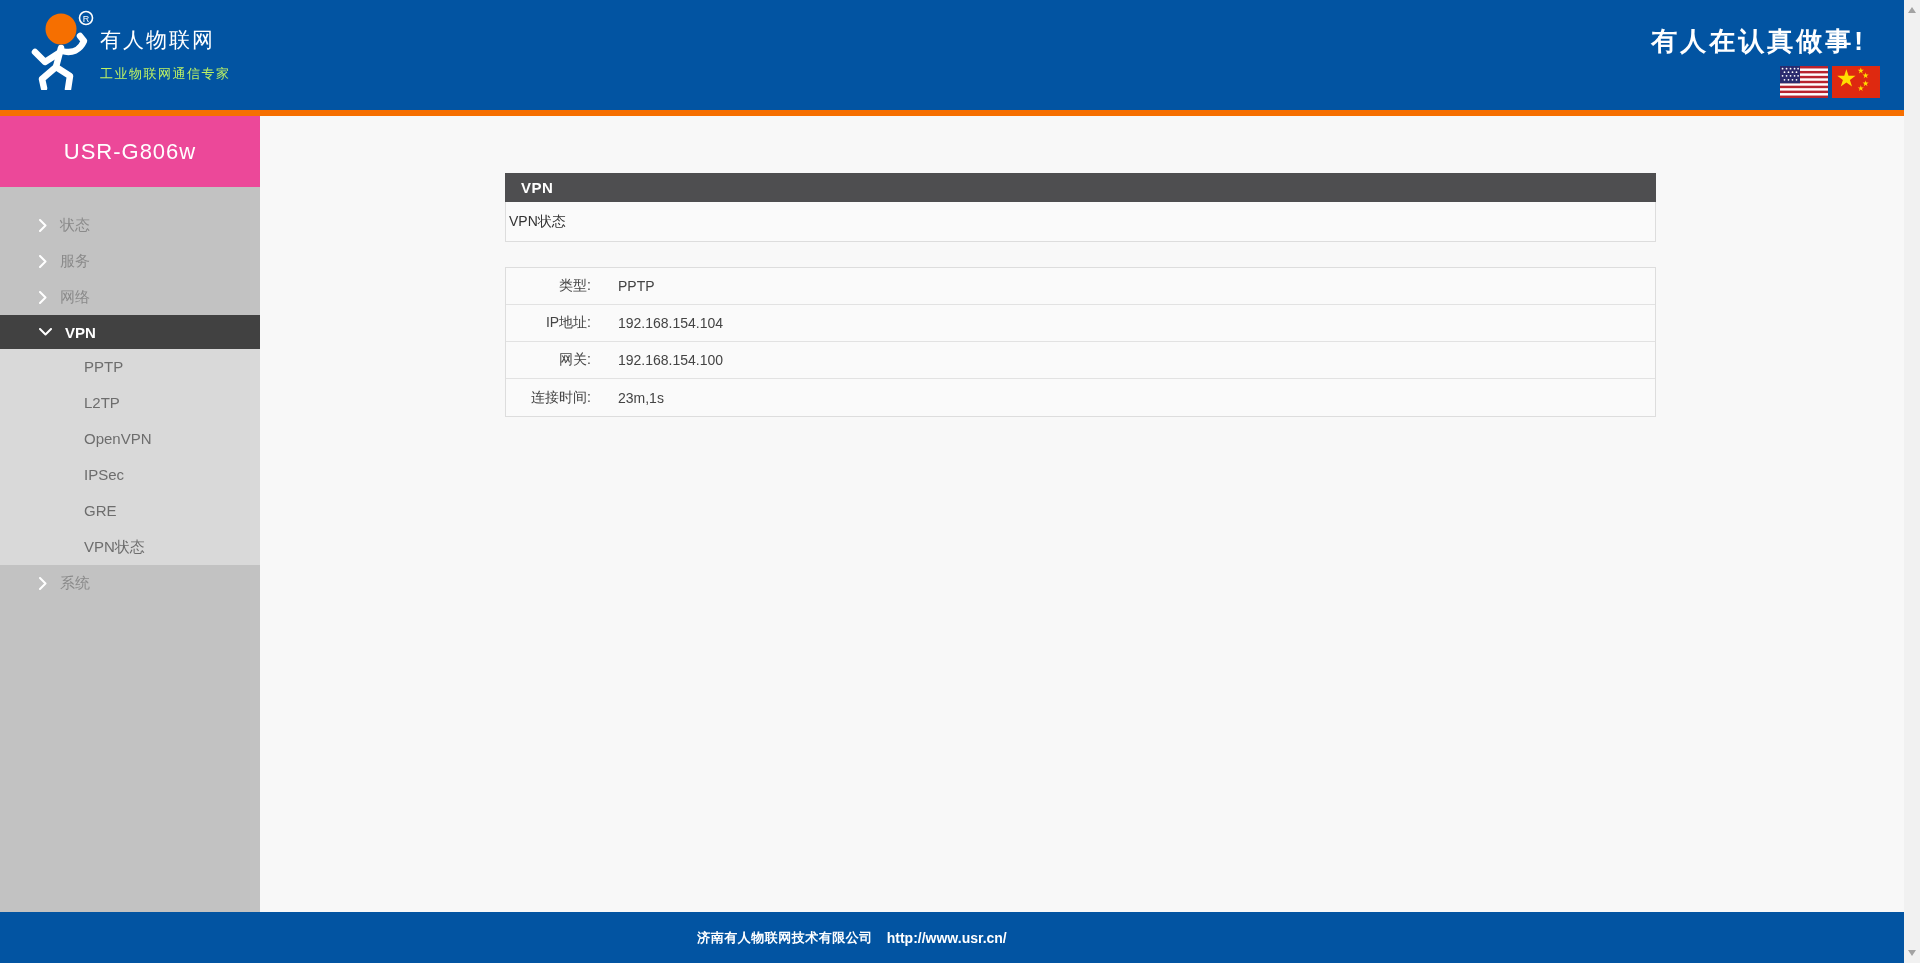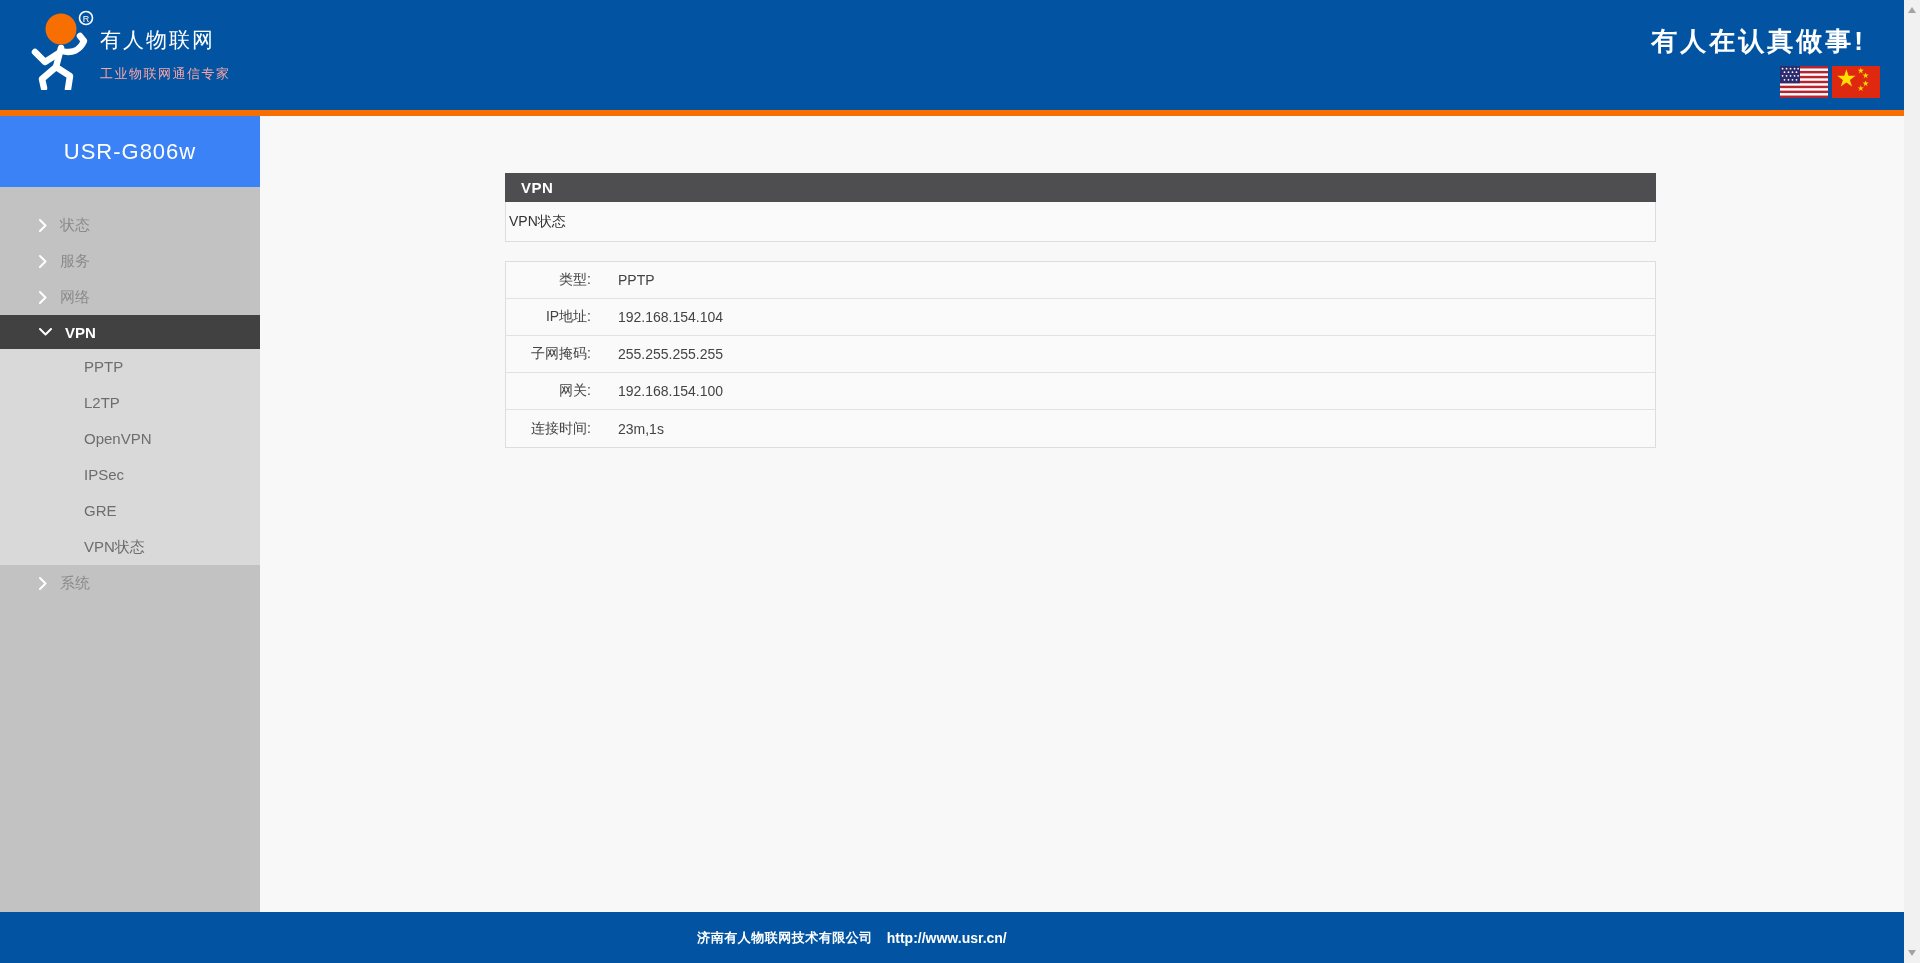--- a/index.html
+++ b/index.html
@@ -9,33 +9,33 @@
     background:#f8f8f8; position:relative;
   }
   
   .header {
     position:absolute; left:0; top:0; width:1904px; height:110px;
     background:#0254a2; color:#fff;
   }
   .logo-figure { position:absolute; left:20px; top:8px; }
   .brand-block { position:absolute; left:100px; top:26px; }
   .brand-title { font-size:21px; font-weight:normal; letter-spacing:2px; }
-  .brand-sub { font-size:13px; margin-top:11px; letter-spacing:1.5px; color:#fca5a5; }
+  .brand-sub { font-size:13px; margin-top:11px; letter-spacing:1.5px; color:#bef264; }
   .slogan {
     position:absolute; right:38px; top:24px;
     font-size:26px; font-weight:600; letter-spacing:3px;
   }
   .flags { position:absolute; right:24px; top:66px; display:flex; gap:4px; }
   .flag { width:48px; height:32px; display:block; cursor:pointer; }
   
   .accent-bar { position:absolute; left:0; top:110px; width:1904px; height:6px; background:#f66f00; }
   
   .sidebar { position:absolute; left:0; top:116px; width:260px; height:796px; background:#c2c2c2; }
   .device-title {
-    height:71px; background:#3b82f6; color:#fff;
+    height:71px; background:#ec4899; color:#fff;
     font-size:22px; line-height:71px; text-align:center; letter-spacing:1px;
   }
   .menu { padding-top:20px; }
   .menu-item {
     height:36px; display:flex; align-items:center;
     padding-left:39px; cursor:pointer;
     color:#8b8b8b; font-size:15px;
   }
   .menu-item .chev { margin-right:13px; display:flex; align-items:center; }
   .menu-item.active {
@@ -51,21 +51,21 @@
   .panel { position:absolute; left:245px; top:57px; width:1151px; }
   .panel-header {
     height:29px; line-height:29px; background:#4e4e50; color:#fff;
     font-size:15px; font-weight:bold; padding-left:16px; letter-spacing:.5px;
   }
   .section-row {
     height:40px; line-height:38px; background:#fafafa;
     border:1px solid #ddd; border-top:none;
     font-size:14px; color:#333; padding-left:3px;
   }
-  .status-table { margin-top:19px; border:1px solid #ddd; background:#fafafa; }
+  .status-table { margin-top:25px; border:1px solid #ddd; background:#fafafa; }
   .t-row { display:flex; height:37px; align-items:center; border-bottom:1px solid #e2e2e2; }
   .t-row:last-child { border-bottom:none; }
   .t-label { width:85px; text-align:right; font-size:14px; color:#444; }
   .t-value { margin-left:27px; font-size:14px; color:#444; }
   
   .footer {
     position:absolute; left:0; top:912px; width:1904px; height:51px;
     background:#0254a2; color:#fff;
     display:flex; align-items:center; justify-content:center; gap:14px;
     padding-right:200px;
@@ -226,24 +226,20 @@
     <div class="status-table">
       <div class="t-row">
         <div class="t-label">类型:</div>
         <div class="t-value">PPTP</div>
       </div>
       <div class="t-row">
         <div class="t-label">IP地址:</div>
         <div class="t-value">192.168.154.104</div>
       </div>
       <div class="t-row">
-        <div class="t-label">子网掩码:</div>
-        <div class="t-value">255.255.255.255</div>
-      </div>
-      <div class="t-row">
         <div class="t-label">网关:</div>
         <div class="t-value">192.168.154.100</div>
       </div>
       <div class="t-row">
         <div class="t-label">连接时间:</div>
         <div class="t-value">23m,1s</div>
       </div>
     </div>
   </div>
 </div>

